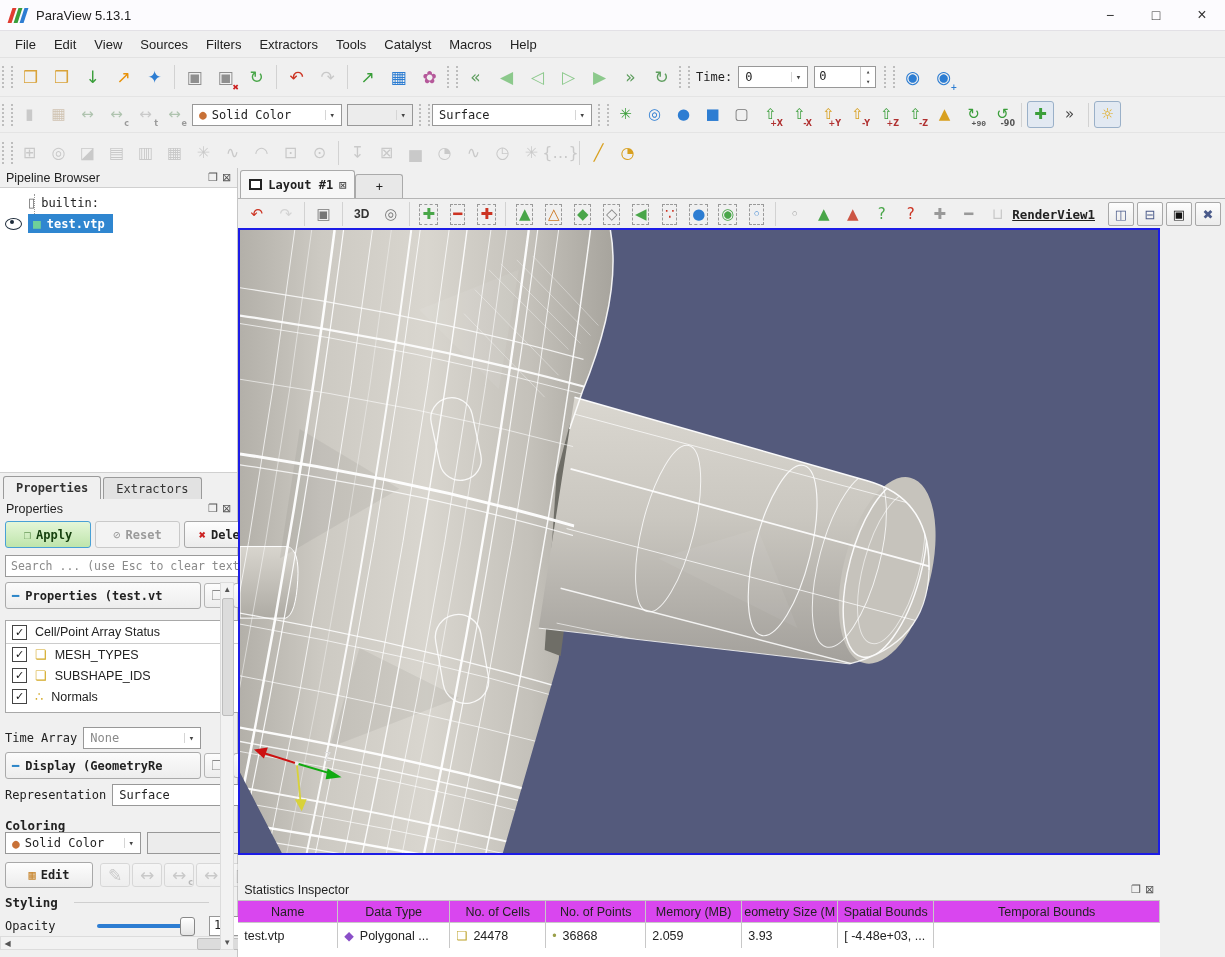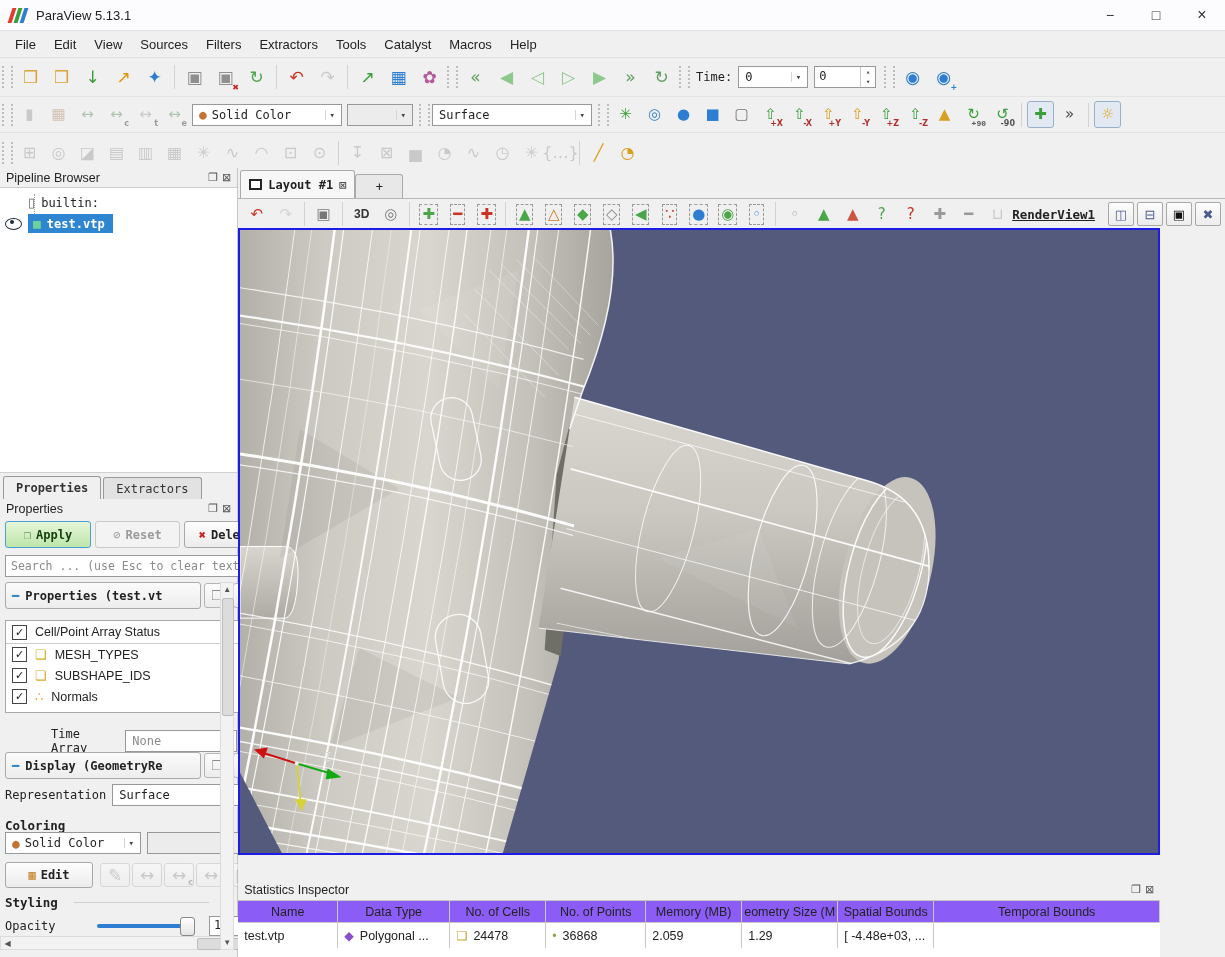--- a/index.html
+++ b/index.html
@@ -121,21 +121,21 @@
         display:flex;align-items:center;justify-content:center;margin-left:3px;font-size:13px;color:#4a5a8a;box-sizing:border-box;}
   .vw-btn.max{color:#111;}
   .viewport{position:absolute;top:60px;left:0;width:922px;height:627px;border:2px solid #1c1ce6;box-sizing:border-box;background:#545a7c;}
   .viewport svg{display:block;width:100%;height:100%;}
   
   .stats{position:absolute;top:712px;left:0;width:922px;height:99px;background:#f0f0f0;}
   .stats-table{position:absolute;top:20px;left:0;width:922px;background:#fff;border-top:1px solid #c4c4c4;}
   .st-row{display:flex;}
   .st-cell{box-sizing:border-box;border-right:1px solid #c8c8c8;border-bottom:1px solid #c8c8c8;overflow:hidden;white-space:nowrap;
         font-size:12.5px;display:flex;align-items:center;padding:0 6px;height:22px;}
-  .st-head .st-cell{justify-content:center;height:22px;background:#8b5cf6;color:#222;}
+  .st-head .st-cell{justify-content:center;height:22px;background:#d946ef;color:#222;}
   .st-body .st-cell{height:26px;background:#fff;gap:6px;}
   .stats-fill{position:absolute;top:68px;left:0;width:922px;height:31px;background:#fff;}
 </style>
 </head>
 <body>
 
 <div class="titlebar">
   <span class="pv-logo">
     <i style="background:#e03c31"></i>
       <i style="background:#3a9e3a"></i>
@@ -528,21 +528,21 @@
             <span>SUBSHAPE_IDS</span>
           </div>
           <div class="arr-item">
             <span class="cb">✓</span>
             <span style="color: rgb(212, 170, 40); font-size: 13px;">∴</span>
             <span>Normals</span>
           </div>
         </div>
     </div>
 
-    <div class="lbl-combo-row" style="top:559px;margin-left:46px;">
+    <div class="lbl-combo-row" style="top:559px;">
       <span>Time Array</span>
       <div class="combo" style="width:118px;color:#8a8a8a;">
         <span>None</span>
         <span class="arrow">▾</span>
       </div>
     </div>
 
     <div class="section-bar" style="top:584px;">
       <div class="section-box">
         <span class="dash">━</span>
@@ -893,21 +893,21 @@
               <span>24478</span>
             </div>
             <div class="st-cell" style="width: 100px;">
               <span style="color: rgb(154, 160, 74);">•</span>
               <span>36868</span>
             </div>
             <div class="st-cell" style="width: 96px;">
               <span>2.059</span>
             </div>
             <div class="st-cell" style="width: 96px;">
-              <span>1.29</span>
+              <span>3.93</span>
             </div>
             <div class="st-cell" style="width: 96px;">
               <span>[ -4.48e+03, ...</span>
             </div>
           </div>
       </div>
       <div class="stats-fill"></div>
     </div>
   </div>
 </div>

